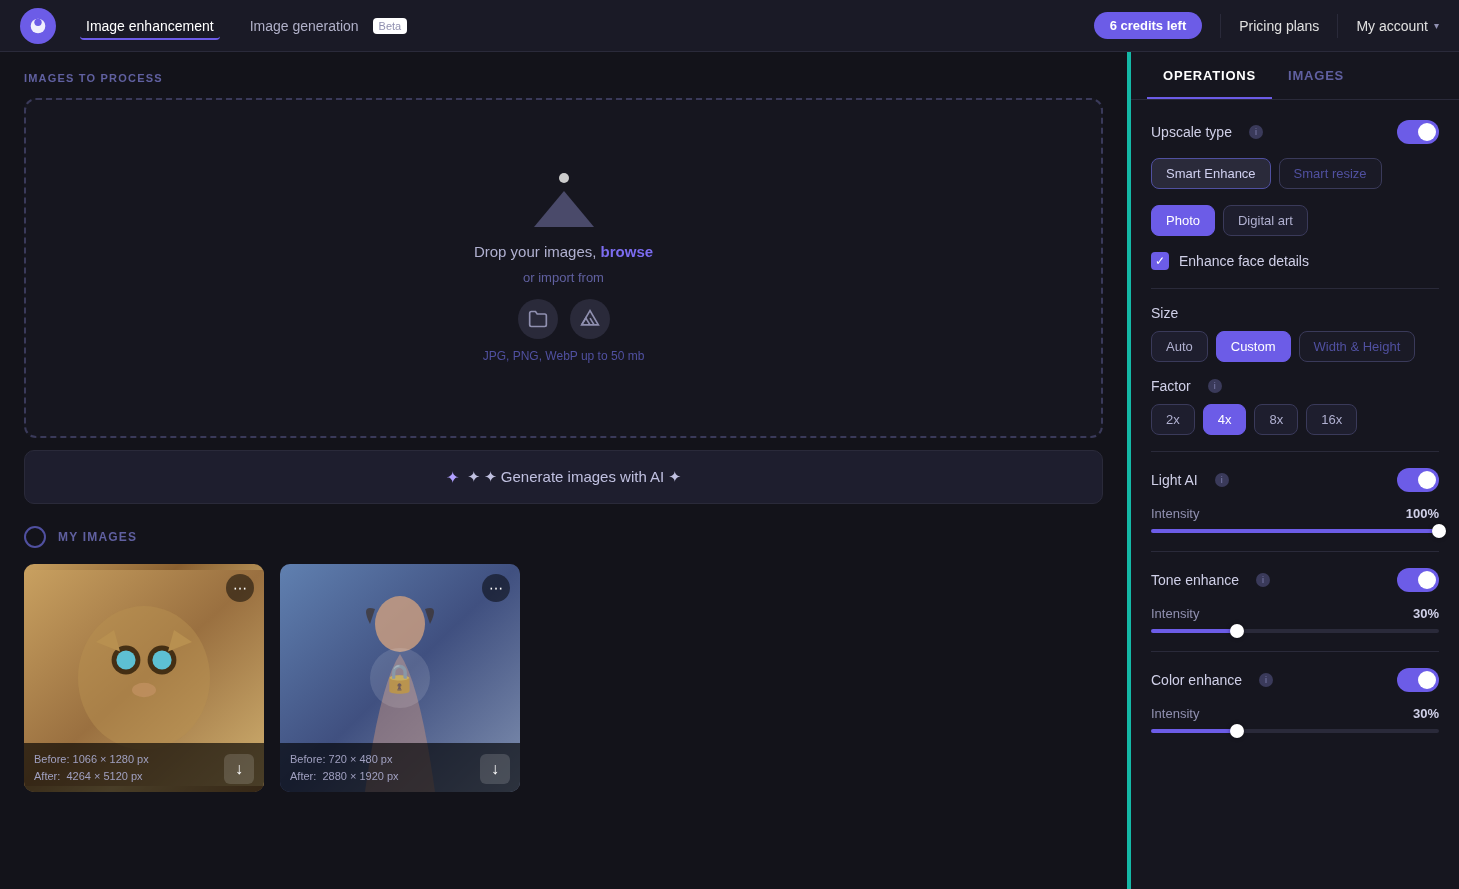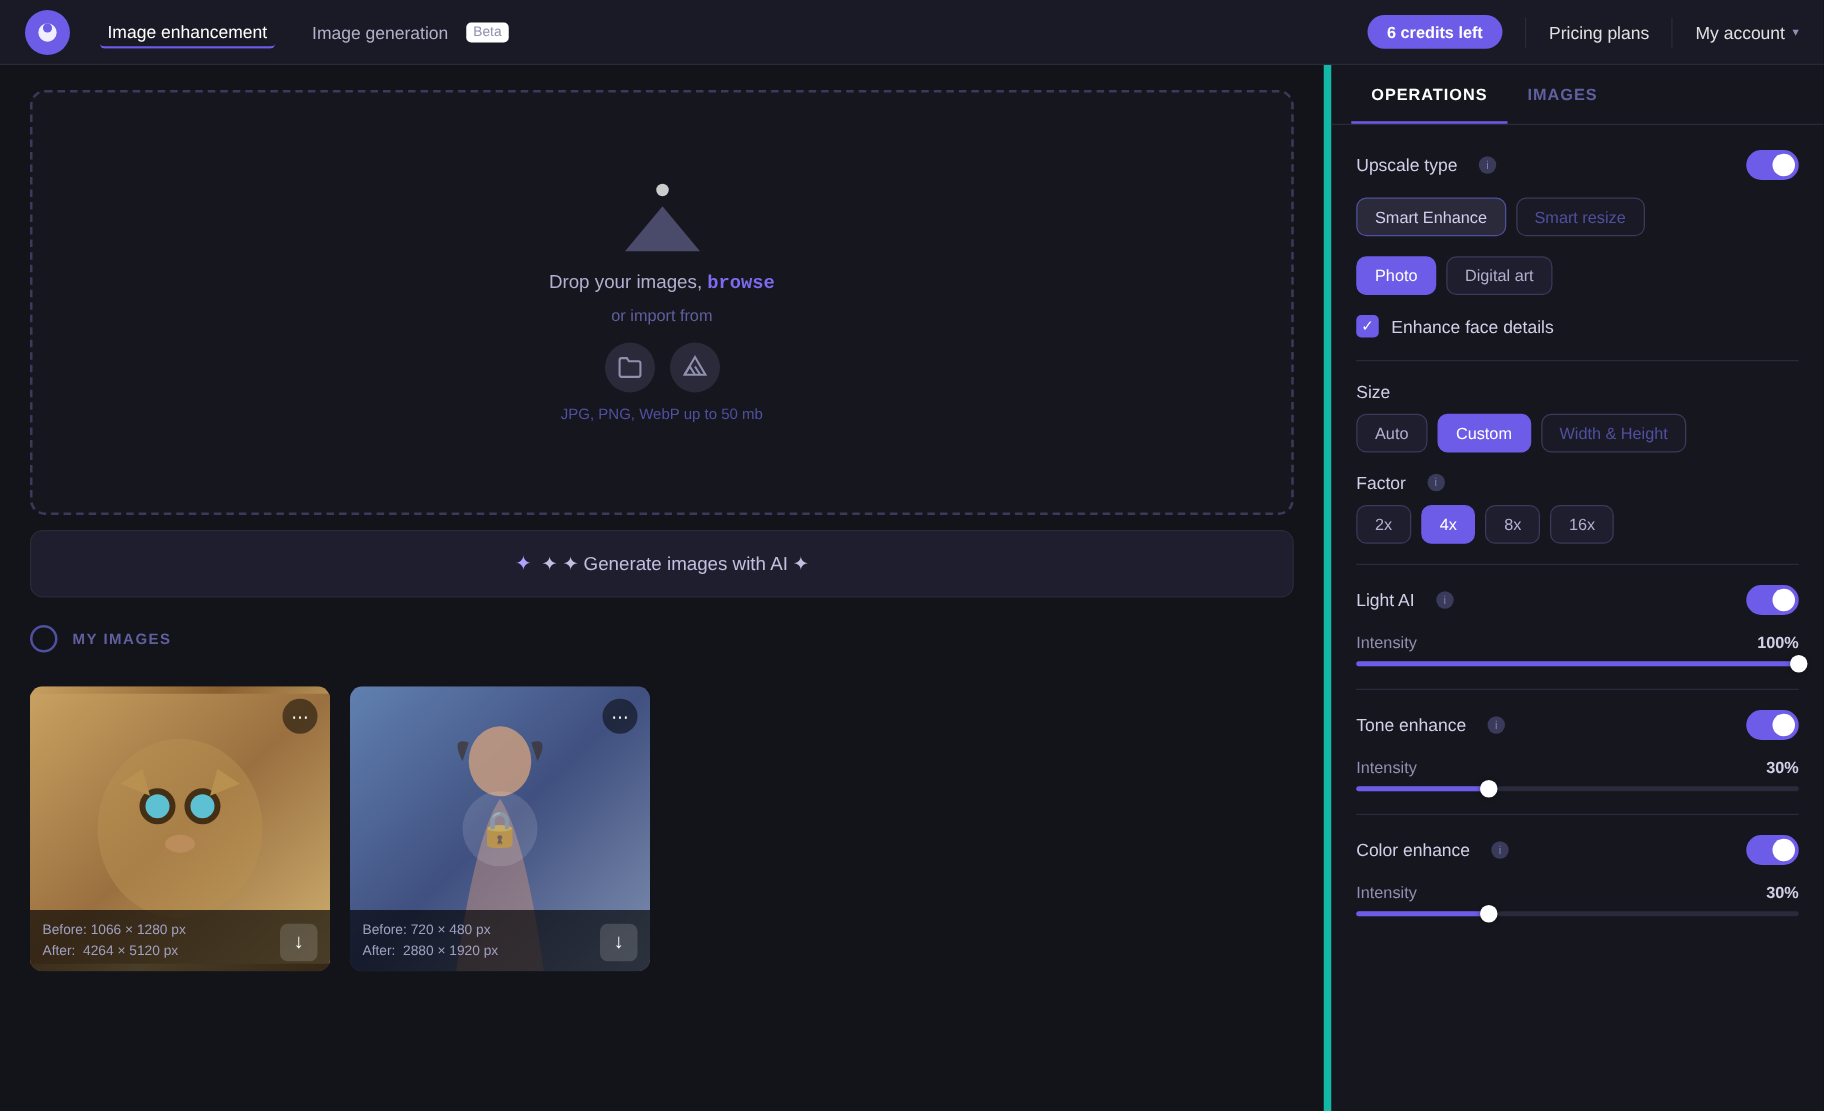--- a/index.html
+++ b/index.html
@@ -149,21 +149,20 @@
       transform: translateX(-50%);
     }
     .drop-text {
       font-size: 15px;
       color: #b0b0d0;
     }
     .drop-text a {
       color: #7c6cf0;
       text-decoration: none;
       font-weight: 600;
-      font-family: Liberation Mono, monospace;
     }
     .drop-subtext {
       font-size: 13px;
       color: #6060a0;
     }
     .import-icons {
       display: flex;
       gap: 12px;
       margin-top: 4px;
     }
@@ -203,21 +202,21 @@
       font-weight: 500;
     }
     .sparkle { font-size: 16px; color: #b0a0ff; }
 
     
     .my-images-header {
       display: flex;
       align-items: center;
       gap: 12px;
       margin-top: 22px;
-      margin-bottom: 27px;
+      margin-bottom: 16px;
     }
     .my-images-radio {
       width: 22px;
       height: 22px;
       border-radius: 50%;
       border: 2px solid #5050a0;
       background: transparent;
       cursor: pointer;
     }
     .my-images-title {
@@ -311,23 +310,23 @@
       border-radius: 50%;
       display: flex;
       align-items: center;
       justify-content: center;
       font-size: 28px;
       color: rgba(255,255,255,0.5);
     }
 
     
     .right-panel {
-      width: 400px;
+      width: 332px;
       background: #16161f;
-      border-left: 6px solid #14b8a6;
+      border-left: 4px solid #14b8a6;
       overflow-y: auto;
       padding-bottom: 30px;
     }
     .right-tabs {
       display: flex;
       border-bottom: 1px solid #2a2a3a;
       padding: 0 16px;
     }
     .right-tab {
       font-size: 13px;
@@ -513,20 +512,21 @@
     <span class="account-btn">
       <span>My account</span>
       <span class="account-chevron">▾</span>
     </span>
   </div>
 </header>
 
 <div class="main-layout">
 
   <div class="left-panel">
+    <div class="section-title">IMAGES TO PROCESS</div>
 
     <div class="drop-zone">
       <div class="drop-icon">
         <div class="drop-icon-circle"></div>
         <div class="drop-icon-mountain"></div>
       </div>
       <div class="drop-text">
         <span>Drop your images,</span> <a>browse</a>
       </div>
       <div class="drop-subtext">or import from</div>

